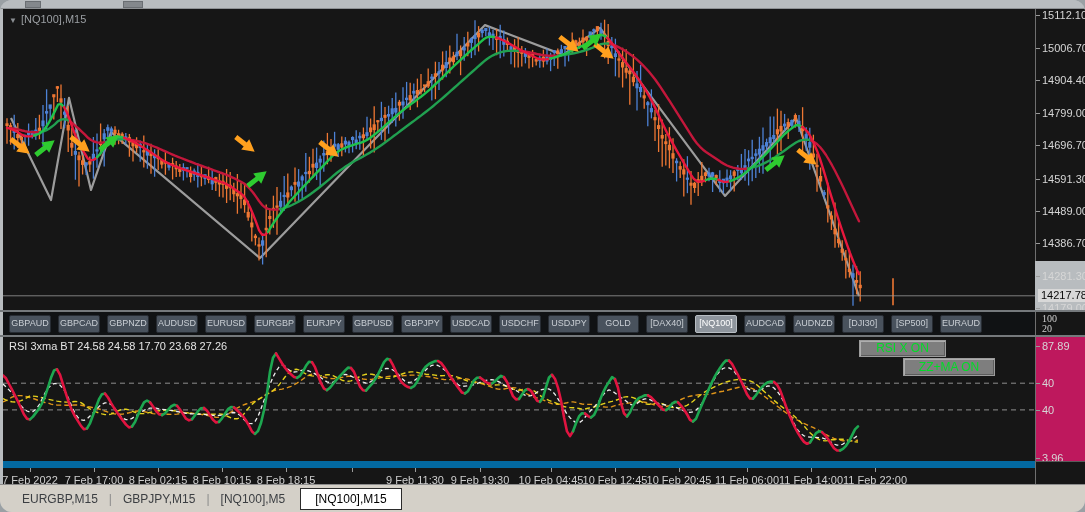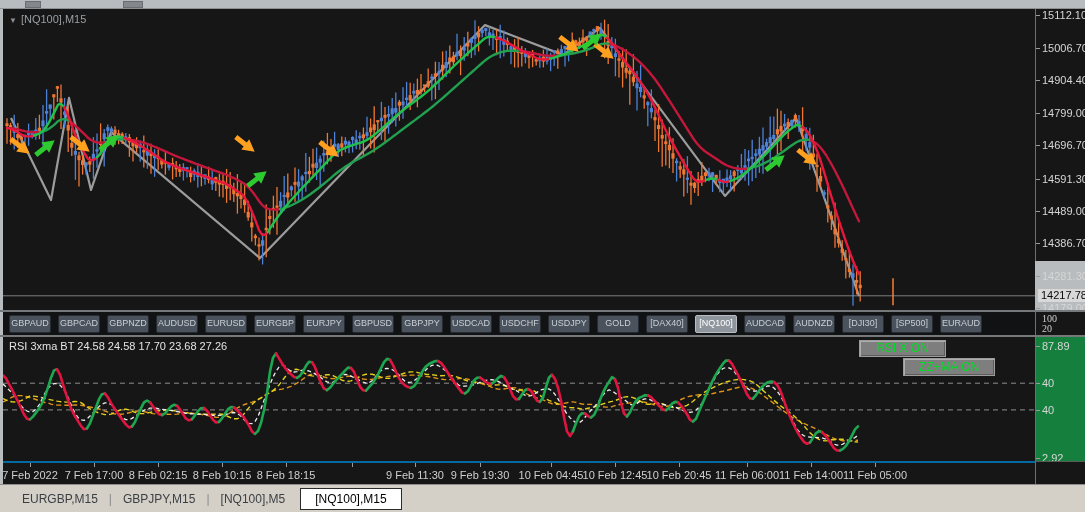--- a/index.html
+++ b/index.html
@@ -1,31 +1,31 @@
 <!DOCTYPE html>
 <html><head>
 <meta charset="utf-8">
 <style>
   html,body{margin:0;padding:0;background:#9aa0a4;font-family:"Liberation Sans",sans-serif;}
-  #root{position:relative;width:1085px;height:512px;background:#b8bcbf;overflow:hidden;}
+  #root{position:relative;width:1085px;height:512px;background:#b8bcbf;overflow:hidden;border-radius:12px;}
   .abs{position:absolute;}
   #toolbar-strip{left:0;top:0;width:1085px;height:9px;background:#b8bcbf;border-bottom:1px solid #8e9194;box-sizing:border-box;}
   .tool-mark{position:absolute;background:#84888c;border:1px solid #6a6e72;}
   #left-edge{left:0;top:9px;width:3px;height:475px;background:#b8bcbf;}
   #chart-panel{left:3px;top:9px;width:1032px;height:301px;background:#161616;}
   #price-scale{left:1035px;top:9px;width:50px;height:252px;background:#161616;border-left:1px solid #6f6f6f;box-sizing:border-box;padding-left:24px;}
   #split1{left:0;top:310px;width:1085px;height:2px;background:#75797c;}
   #symbol-bar{left:3px;top:312px;width:1032px;height:23px;background:#101214;display:flex;align-items:center;padding-left:6px;box-sizing:border-box;gap:7px;}
   .sym-tab{flex:0 0 40px;height:16px;line-height:15px;text-align:center;font-size:9px;color:#c9ced4;background:#49525d;border:1px solid #272c33;border-radius:2px;cursor:default;overflow:hidden;white-space:nowrap;}
   .sym-tab.active{background:#8e959d;color:#ffffff;border-color:#b8bec4;}
   #subwin-scale{left:1035px;top:312px;width:50px;height:23px;background:#161616;border-left:1px solid #6f6f6f;box-sizing:border-box;color:#d0d0d0;font-size:10px;line-height:10px;padding:2px 0 0 6px;font-family:Liberation Serif, serif;}
   #split2{left:0;top:335px;width:1085px;height:2px;background:#75797c;}
   #rsi-panel{left:3px;top:337px;width:1032px;height:124px;background:#161616;}
-  #rsi-scale{left:1035px;top:337px;width:50px;height:124px;background:#15803d;border-left:1px solid #6f6f6f;box-sizing:border-box;}
-  #axis-row{left:3px;top:461px;width:1032px;height:23px;background:#161616;border-top:2px solid #0369a1;box-sizing:border-box;}
+  #rsi-scale{left:1035px;top:337px;width:50px;height:124px;background:#be185d;border-left:1px solid #6f6f6f;box-sizing:border-box;}
+  #axis-row{left:3px;top:461px;width:1032px;height:23px;background:#161616;border-top:7px solid #0369a1;box-sizing:border-box;}
   #axis-corner{left:1035px;top:461px;width:50px;height:23px;background:#161616;border-left:1px solid #6f6f6f;border-top:1px solid #5a5a5a;box-sizing:border-box;}
   #bottom-bar{left:0;top:484px;width:1085px;height:28px;background:#d4d0c8;border-top:1px solid #8c8c8c;display:flex;align-items:center;padding-left:12px;box-sizing:border-box;font-size:12px;color:#3b3e42;}
   #chart-symbol-label{position:absolute;left:6px;top:4px;font-size:11px;color:#9b9fa3;}
   #chart-symbol-label .tri{font-size:8px;color:#8a8e92;margin-right:4px;}
   #rsi-title{position:absolute;left:6px;top:3px;font-size:11px;color:#e4e4e4;white-space:nowrap;}
   .rsi-btn{position:absolute;background:#7e7e7e;border:1px solid #9c9c9c;box-shadow:inset 1px 1px 0 #aeaeae, inset -1px -1px 0 #5c5c5c;color:#00dd26;font-size:12px;text-align:center;cursor:pointer;white-space:nowrap;}
   .pl{position:absolute;left:6px;font-size:11px;color:#d6d6d6;line-height:12px;}
   .ptick{position:absolute;left:0;width:4px;height:1px;background:#9a9a9a;}
   .cur-badge{position:absolute;left:2px;background:#d8d8d8;color:#0a0a0a;font-size:11px;line-height:13px;padding:0 3px;}
   .tl{position:absolute;top:6px;font-size:11px;color:#cfcfcf;transform:translateX(-50%);white-space:nowrap;}
@@ -705,21 +705,21 @@
     <div class="rsi-btn" style="left:900px;top:21px;width:90px;height:16px;line-height:16px;">ZZ+MA ON</div>
   </div>
   <div class="abs" id="rsi-scale">
       <div class="ptick" style="top: 9px;"></div>
       <div class="pl" style="top: 3px;">87.89</div>
       <div class="ptick" style="top: 46px;"></div>
       <div class="pl" style="top: 40px;">40</div>
       <div class="ptick" style="top: 73px;"></div>
       <div class="pl" style="top: 67px;">40</div>
       <div class="ptick" style="top: 121px;"></div>
-      <div class="pl" style="top: 115px;">2.92</div>
+      <div class="pl" style="top: 115px;">3.96</div>
     </div>
 
   <div class="abs" id="axis-row">
       <div class="ttick" style="left: 27px;"></div>
       <div class="tl" style="left: 27px;">7 Feb 2022</div>
       <div class="ttick" style="left: 91px;"></div>
       <div class="tl" style="left: 91px;">7 Feb 17:00</div>
       <div class="ttick" style="left: 155px;"></div>
       <div class="tl" style="left: 155px;">8 Feb 02:15</div>
       <div class="ttick" style="left: 219px;"></div>
@@ -736,21 +736,21 @@
       <div class="tl" style="left: 548px;">10 Feb 04:45</div>
       <div class="ttick" style="left: 612px;"></div>
       <div class="tl" style="left: 612px;">10 Feb 12:45</div>
       <div class="ttick" style="left: 676px;"></div>
       <div class="tl" style="left: 676px;">10 Feb 20:45</div>
       <div class="ttick" style="left: 744px;"></div>
       <div class="tl" style="left: 744px;">11 Feb 06:00</div>
       <div class="ttick" style="left: 808px;"></div>
       <div class="tl" style="left: 808px;">11 Feb 14:00</div>
       <div class="ttick" style="left: 872px;"></div>
-      <div class="tl" style="left: 872px;">11 Feb 05:00</div>
+      <div class="tl" style="left: 872px;">11 Feb 22:00</div>
     </div>
   <div class="abs" id="axis-corner"></div>
 
   <div class="abs" id="bottom-bar">
       <span class="btab">EURGBP,M15</span>
       <span class="bsep">|</span>
       <span class="btab">GBPJPY,M15</span>
       <span class="bsep">|</span>
       <span class="btab">[NQ100],M5</span>
       <span class="btab active">[NQ100],M15</span>

